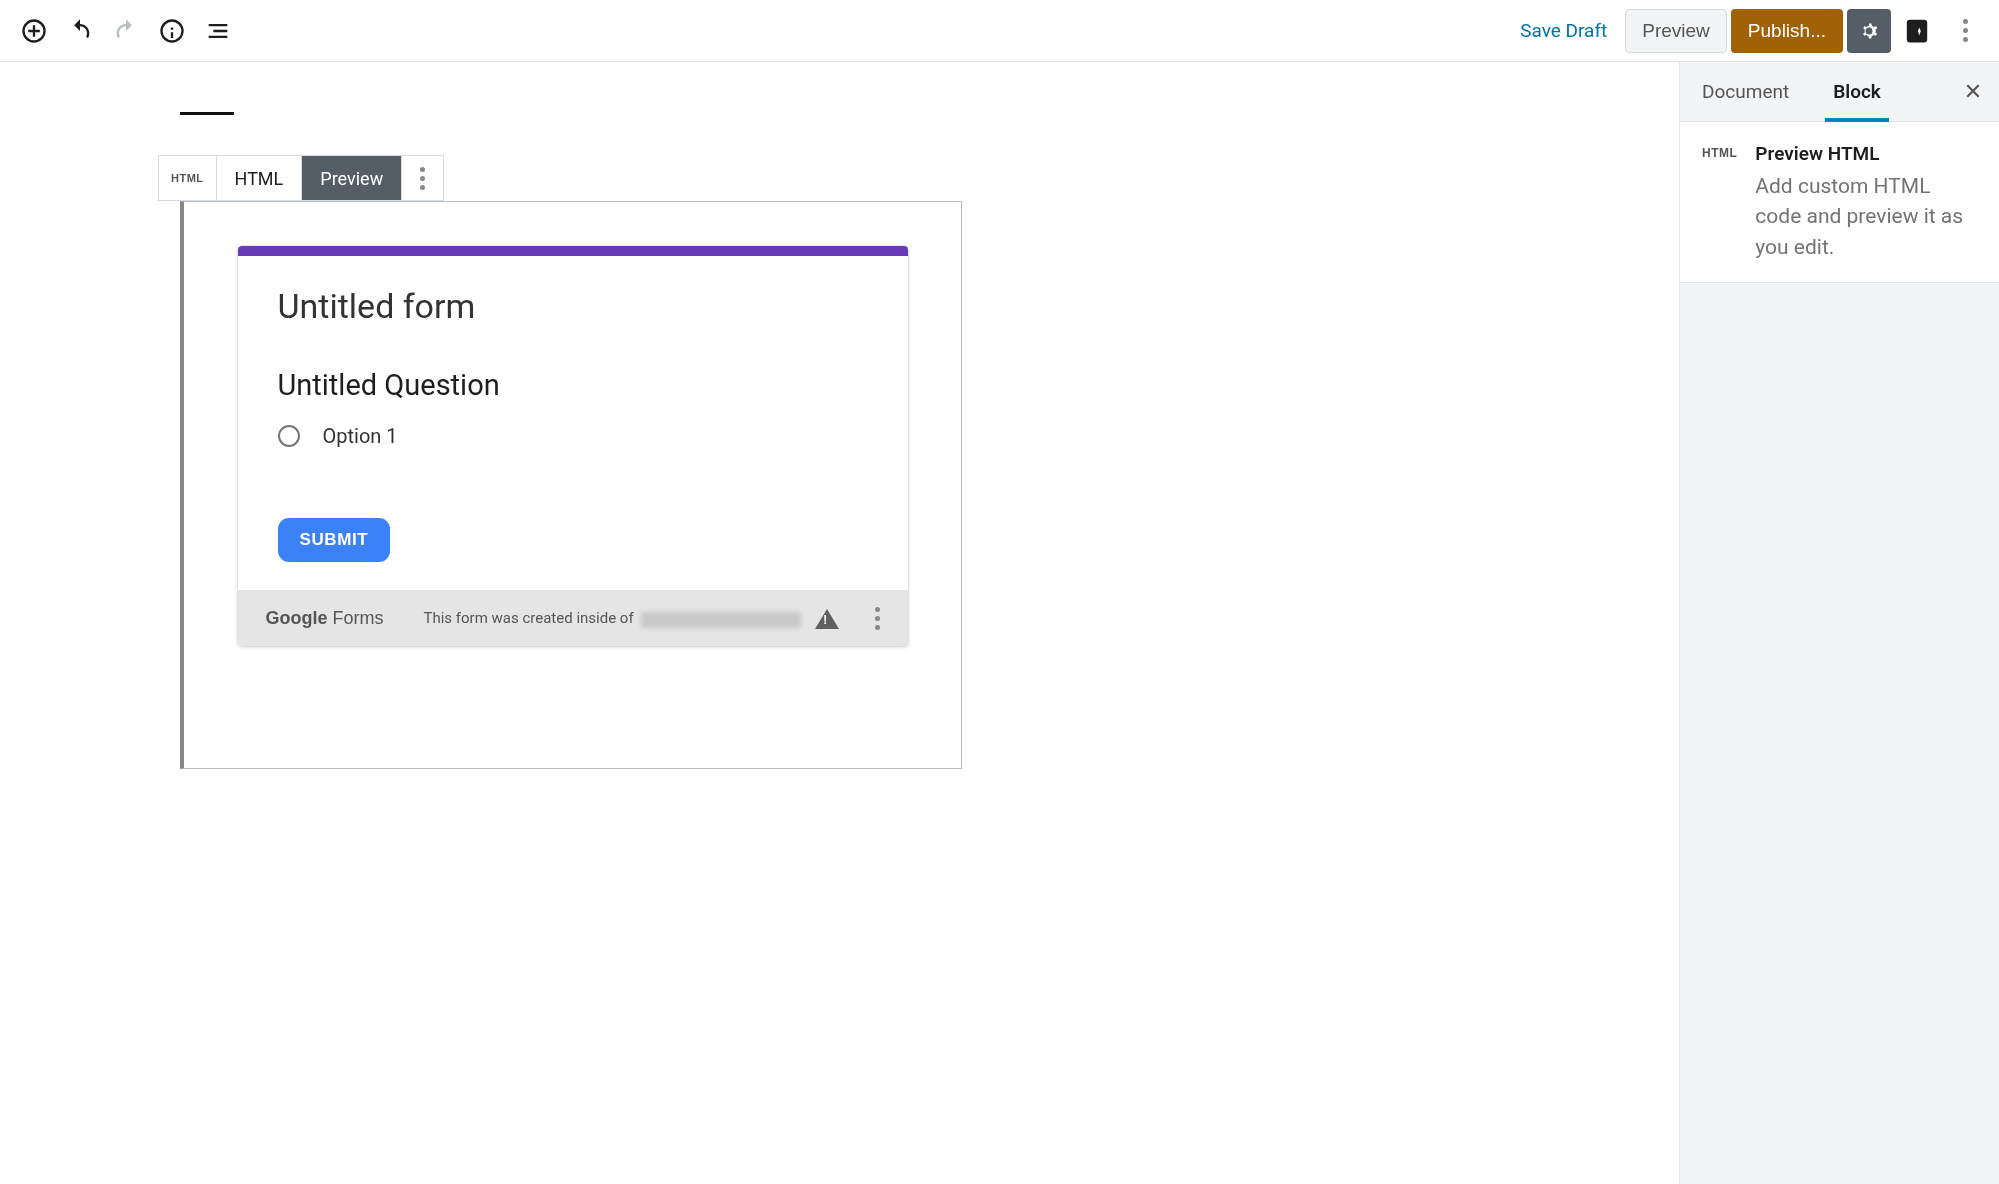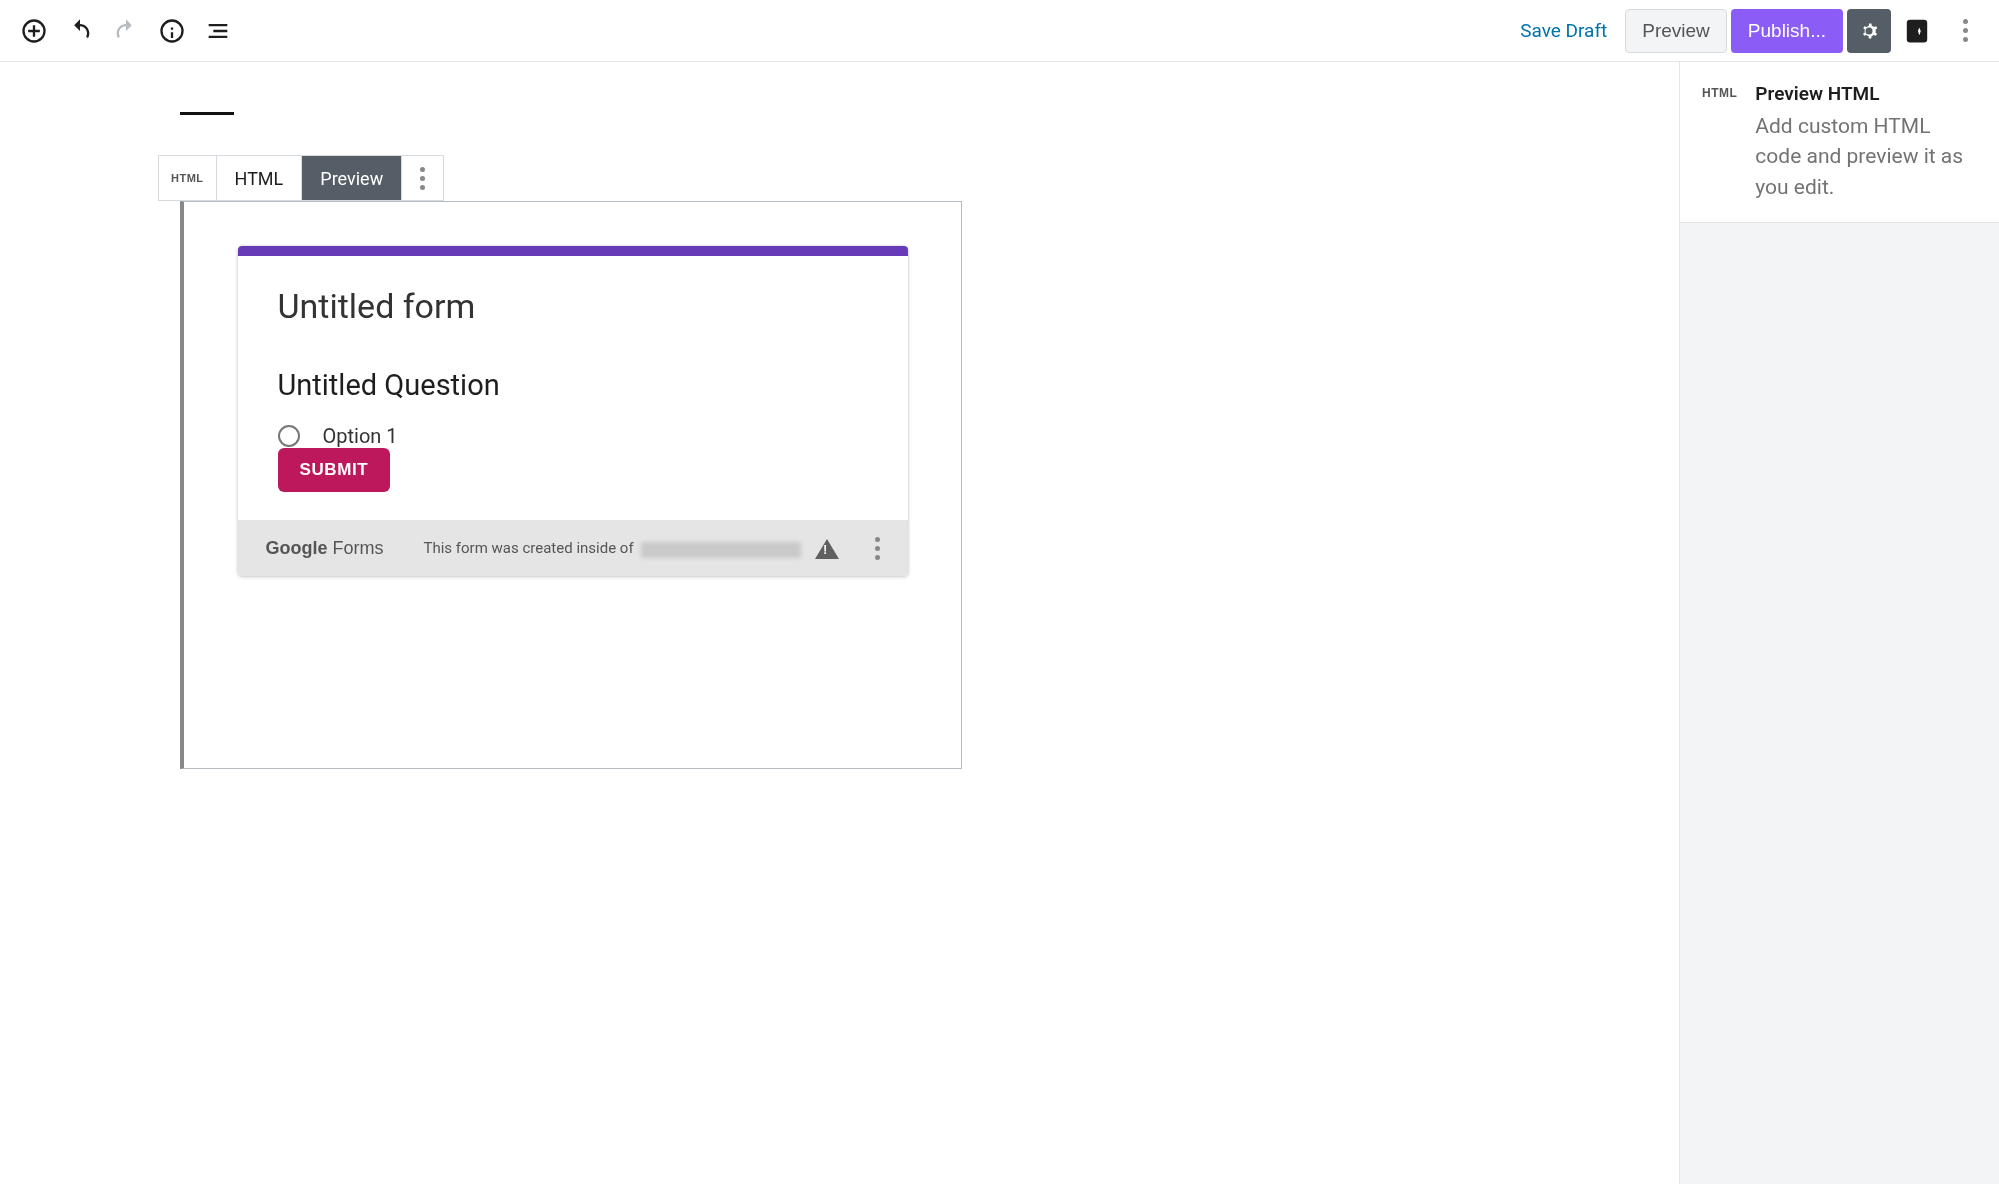--- a/index.html
+++ b/index.html
@@ -10,21 +10,21 @@
   .topbar { height: 62px; border-bottom: 1px solid #e2e4e7; display: flex; align-items: center; padding: 0 12px; }
   .topbar-left { display: flex; align-items: center; gap: 2px; }
   .topbar-right { margin-left: auto; display: flex; align-items: center; gap: 4px; }
   .icon-btn { width: 44px; height: 44px; display: flex; align-items: center; justify-content: center; border: none; background: transparent; border-radius: 4px; cursor: pointer; }
   .icon-btn svg { width: 28px; height: 28px; }
   .icon-btn.settings { background: #555d66; }
   .icon-btn.settings svg path { fill: #fff; }
   .tb-link { color: #0073aa; font-size: 19px; padding: 8px 14px; cursor: pointer; }
   .tb-btn { font-size: 19px; padding: 10px 16px; border-radius: 4px; cursor: pointer; border: 1px solid transparent; }
   .tb-btn.preview { background: #f3f4f5; border-color: #d7dade; color: #555; }
-  .tb-btn.publish { background: #8b5cf6; color: #fff; }
+  .tb-btn.publish { background: #a16207; color: #fff; }
   .disabled svg path { fill: #b5bcc2; }
 
   
   .workspace { flex: 1; display: flex; overflow: hidden; }
   .editor { flex: 1; position: relative; overflow: auto; }
   .sidebar { width: 320px; background: #f3f4f5; border-left: 1px solid #e2e4e7; display: flex; flex-direction: column; }
 
   
   .side-tabs { display: flex; align-items: center; border-bottom: 1px solid #e2e4e7; height: 60px; }
   .side-tab { padding: 0 22px; height: 100%; display: flex; align-items: center; font-size: 19px; cursor: pointer; color: #555; position: relative; }
@@ -49,21 +49,21 @@
   .block-frame { width: 782px; min-height: 568px; border: 1px solid #b5bcc2; border-left: 4px solid #888; background: #fff; padding: 44px 48px 10px; }
 
   
   .gform { width: 670px; margin: 0 auto; background: #fff; border-radius: 4px; box-shadow: 0 1px 4px rgba(0,0,0,0.18), 0 0 0 1px rgba(0,0,0,0.04); overflow: hidden; }
   .gform-accent { height: 10px; background: #673ab7; }
   .gform-body { padding: 30px 40px 28px; }
   .gform-title { font-size: 34px; font-weight: 400; color: #333; margin-bottom: 42px; }
   .gform-question { font-size: 29px; font-weight: 400; margin-bottom: 22px; }
   .gform-option { display: flex; align-items: center; gap: 23px; font-size: 20px; color: #333; }
   .radio { width: 22px; height: 22px; border: 2px solid #777; border-radius: 50%; }
-  .gform-submit { background: #be185d; color: #fff; font-size: 17px; font-weight: 600; letter-spacing: 0.6px; border: none; padding: 12px 22px; border-radius: 6px; cursor: pointer; }
+  .gform-submit { margin-top: 70px; background: #3b82f6; color: #fff; font-size: 17px; font-weight: 600; letter-spacing: 0.6px; border: none; padding: 12px 22px; border-radius: 11px; cursor: pointer; }
   .gform-footer { height: 56px; background: #e5e5e5; border-top: 1px solid #e4e4e4; display: flex; align-items: center; padding: 0 28px; font-size: 15px; color: #555; }
   .gform-brand { font-family: Arial; font-size: 18px; }
   .gform-brand b { font-weight: 700; }
   .gform-origin { margin-left: 40px; }
   .gform-blur { display: inline-block; width: 160px; height: 16px; background: #c9c9c9; filter: blur(2px); vertical-align: middle; border-radius: 2px; margin-left:4px;}
   .gform-footer-right { margin-left: auto; display: flex; align-items: center; gap: 36px; }
   .tri-warn { width: 0; height: 0; border-left: 12px solid transparent; border-right: 12px solid transparent; border-bottom: 20px solid #606060; position: relative; }
   .tri-warn::after { content: "!"; position: absolute; left: -3px; top: 4px; color: #fff; font-size: 12px; font-weight: 700; }
   .kebab { display: flex; flex-direction: column; gap: 4px; cursor:pointer;}
   .kebab span { width: 5px; height: 5px; background: #888; border-radius: 50%; }
@@ -172,20 +172,27 @@
                   </div>
               </div>
             </div>
           </div>
         </div>
       </div>
     </div>
   </div>
 
   <div class="sidebar">
+    <div class="side-tabs">
+      <div class="side-tab">Document</div>
+      <div class="side-tab active">Block</div>
+      <div class="side-close">
+        <span>✕</span>
+      </div>
+    </div>
     <div class="block-card">
       <div class="block-card-icon">HTML</div>
       <div>
         <div class="block-card-title">Preview HTML</div>
         <div class="block-card-desc">Add custom HTML code and preview it as you edit.</div>
       </div>
     </div>
   </div>
 
 </div>

